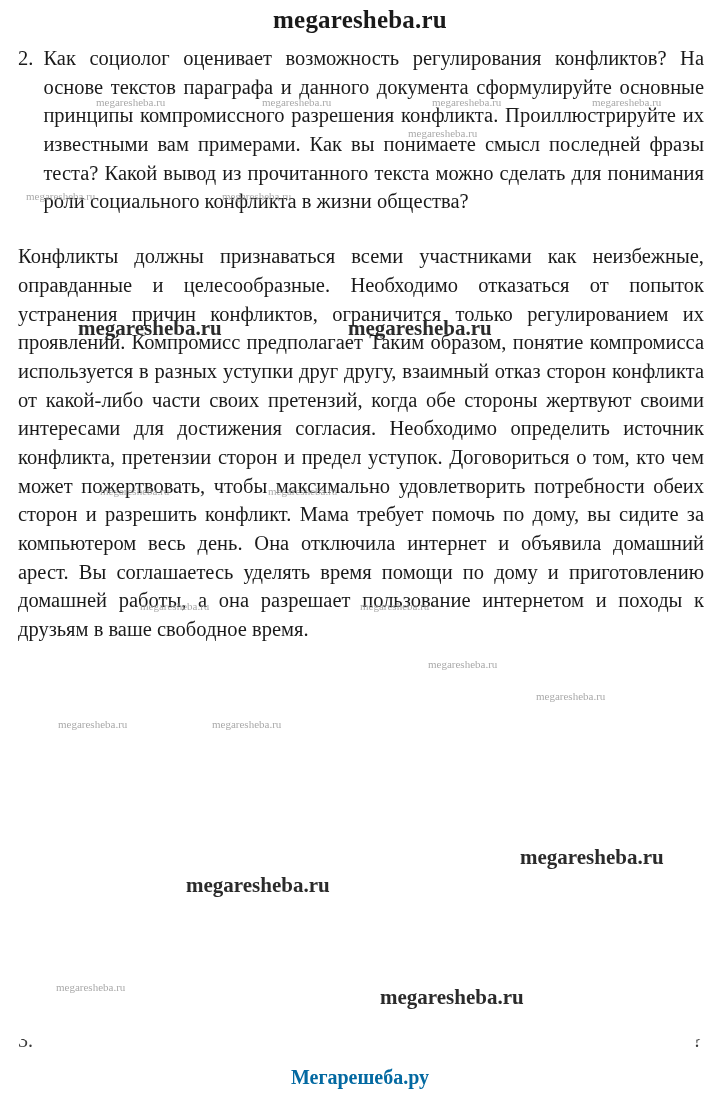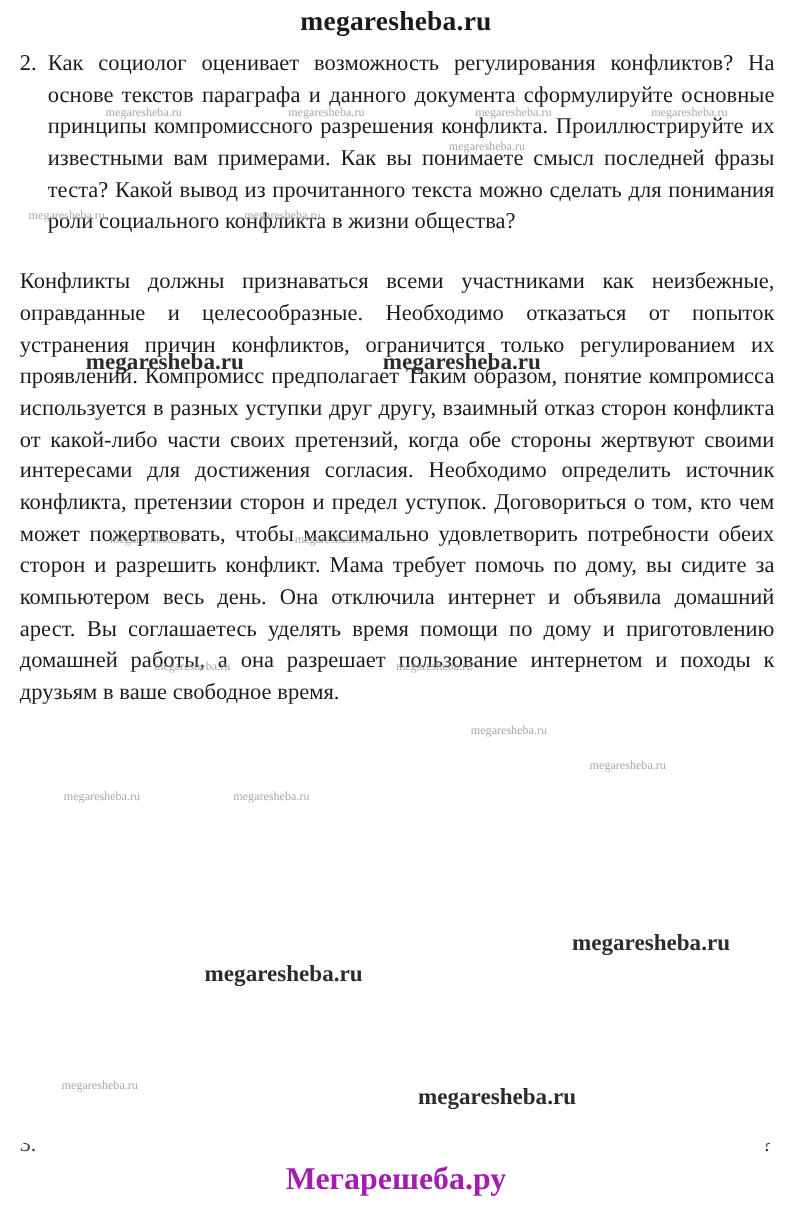--- a/index.html
+++ b/index.html
@@ -34,22 +34,22 @@
     letter-spacing: 0.2px;
   }
   .footer-brand {
     position: absolute;
     bottom: 8px;
     left: 0;
     width: 720px;
     text-align: center;
     font-family: "Liberation Serif", serif;
     font-weight: bold;
-    font-size: 29px;
-    color: #a21caf;
+    font-size: 20px;
+    color: #0369a1;
   }
   .content {
     position: absolute;
     top: 44px;
     left: 18px;
     width: 686px;
   }
   .q-block {
     display: flex;
     align-items: flex-start;

